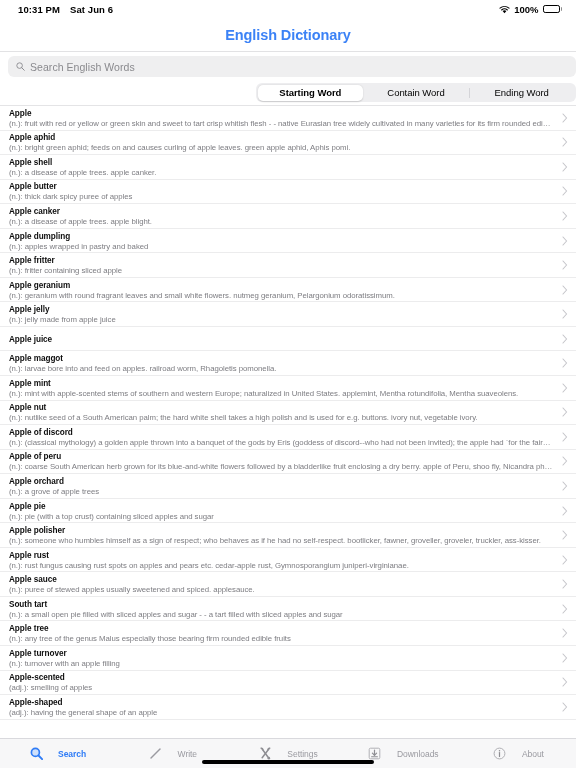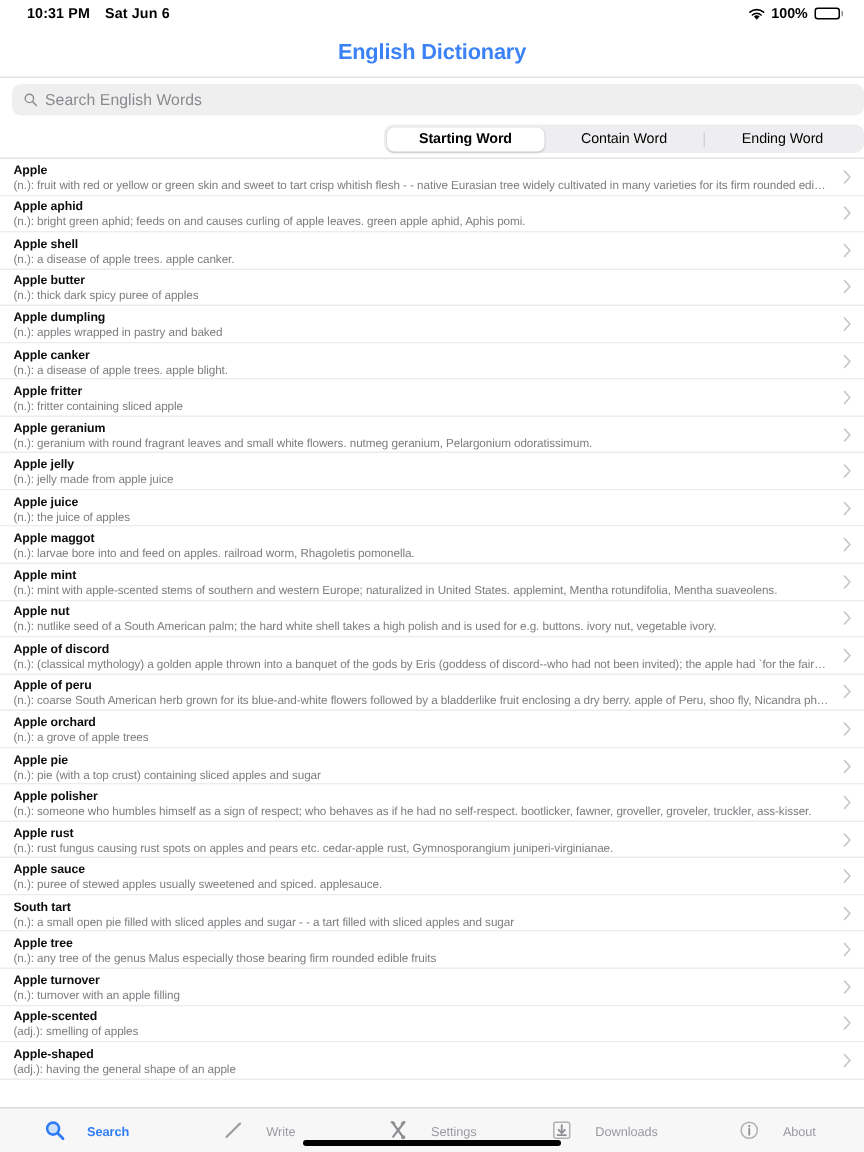--- a/index.html
+++ b/index.html
@@ -182,38 +182,38 @@
       <div class="row">
         <div class="word">Apple butter</div>
         <div class="def">(n.): thick dark spicy puree of apples</div>
         <span class="chev">
           <svg width="6" height="10" viewBox="0 0 6 10">
             <path d="M1 1 L4.6 5 L1 9" stroke="#c5c5ca" stroke-width="1.1" fill="none" stroke-linecap="round" stroke-linejoin="round"></path>
           </svg>
         </span>
       </div>
       <div class="row">
+        <div class="word">Apple canker</div>
+        <div class="def">(n.): a disease of apple trees.  apple blight.</div>
+        <span class="chev">
+          <svg width="6" height="10" viewBox="0 0 6 10">
+            <path d="M1 1 L4.6 5 L1 9" stroke="#c5c5ca" stroke-width="1.1" fill="none" stroke-linecap="round" stroke-linejoin="round"></path>
+          </svg>
+        </span>
+      </div>
+      <div class="row">
         <div class="word">Apple dumpling</div>
         <div class="def">(n.): apples wrapped in pastry and baked</div>
         <span class="chev">
           <svg width="6" height="10" viewBox="0 0 6 10">
             <path d="M1 1 L4.6 5 L1 9" stroke="#c5c5ca" stroke-width="1.1" fill="none" stroke-linecap="round" stroke-linejoin="round"></path>
           </svg>
         </span>
       </div>
       <div class="row">
-        <div class="word">Apple canker</div>
-        <div class="def">(n.): a disease of apple trees.  apple blight.</div>
-        <span class="chev">
-          <svg width="6" height="10" viewBox="0 0 6 10">
-            <path d="M1 1 L4.6 5 L1 9" stroke="#c5c5ca" stroke-width="1.1" fill="none" stroke-linecap="round" stroke-linejoin="round"></path>
-          </svg>
-        </span>
-      </div>
-      <div class="row">
         <div class="word">Apple fritter</div>
         <div class="def">(n.): fritter containing sliced apple</div>
         <span class="chev">
           <svg width="6" height="10" viewBox="0 0 6 10">
             <path d="M1 1 L4.6 5 L1 9" stroke="#c5c5ca" stroke-width="1.1" fill="none" stroke-linecap="round" stroke-linejoin="round"></path>
           </svg>
         </span>
       </div>
       <div class="row">
         <div class="word">Apple geranium</div>
@@ -228,21 +228,20 @@
         <div class="word">Apple jelly</div>
         <div class="def">(n.): jelly made from apple juice</div>
         <span class="chev">
           <svg width="6" height="10" viewBox="0 0 6 10">
             <path d="M1 1 L4.6 5 L1 9" stroke="#c5c5ca" stroke-width="1.1" fill="none" stroke-linecap="round" stroke-linejoin="round"></path>
           </svg>
         </span>
       </div>
       <div class="row">
         <div class="word">Apple juice</div>
-        <div class="def">(n.): the juice of apples</div>
         <span class="chev">
           <svg width="6" height="10" viewBox="0 0 6 10">
             <path d="M1 1 L4.6 5 L1 9" stroke="#c5c5ca" stroke-width="1.1" fill="none" stroke-linecap="round" stroke-linejoin="round"></path>
           </svg>
         </span>
       </div>
       <div class="row">
         <div class="word">Apple maggot</div>
         <div class="def">(n.): larvae bore into and feed on apples.  railroad worm, Rhagoletis pomonella.</div>
         <span class="chev">

